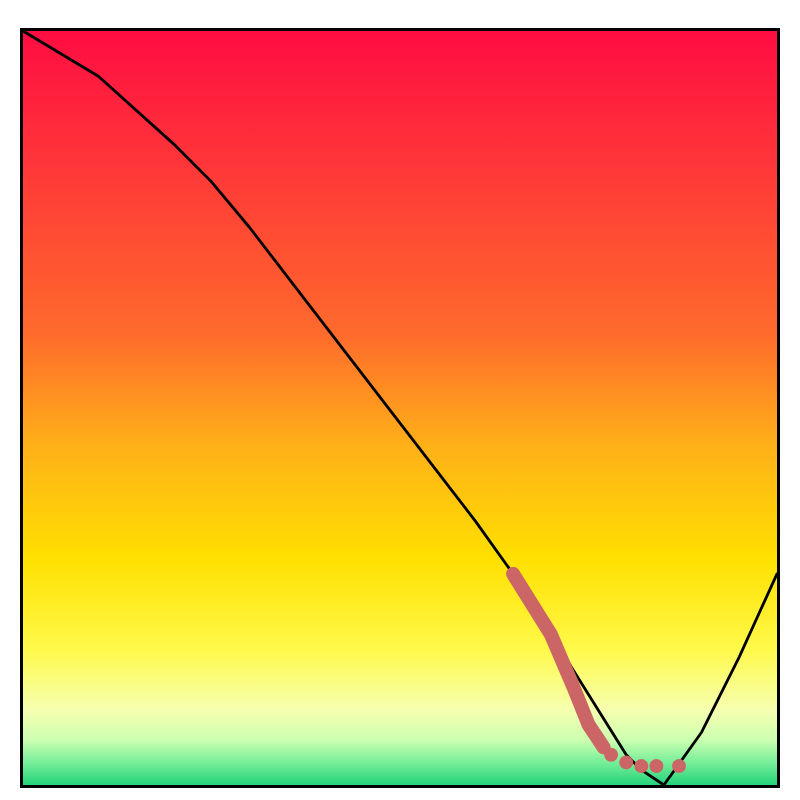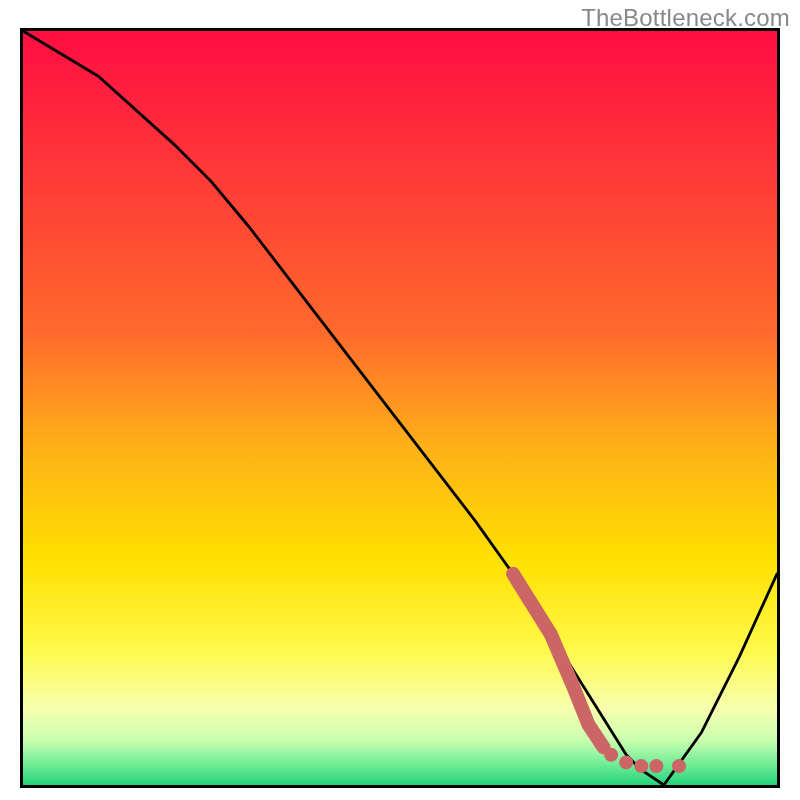--- a/index.html
+++ b/index.html
@@ -32,21 +32,20 @@
     height: 760px;
   }
   .plot svg {
     display: block;
   }
 </style>
 </head>
 <body>
 
 <div class="wrap">
-  <div class="watermark">TheBottleneck.com</div>
 
   <div class="plot">
     <svg id="plot-svg" width="760" height="760" viewBox="0 0 760 760">
       <defs>
         <linearGradient id="bg-grad" x1="0" y1="0" x2="0" y2="1">
             <stop offset="0.0%" stop-color="#ff0d42"></stop>
             <stop offset="40.0%" stop-color="#ff6a2c"></stop>
             <stop offset="55.0%" stop-color="#ffb018"></stop>
             <stop offset="70.0%" stop-color="#ffe000"></stop>
             <stop offset="82.0%" stop-color="#fff94a"></stop>

